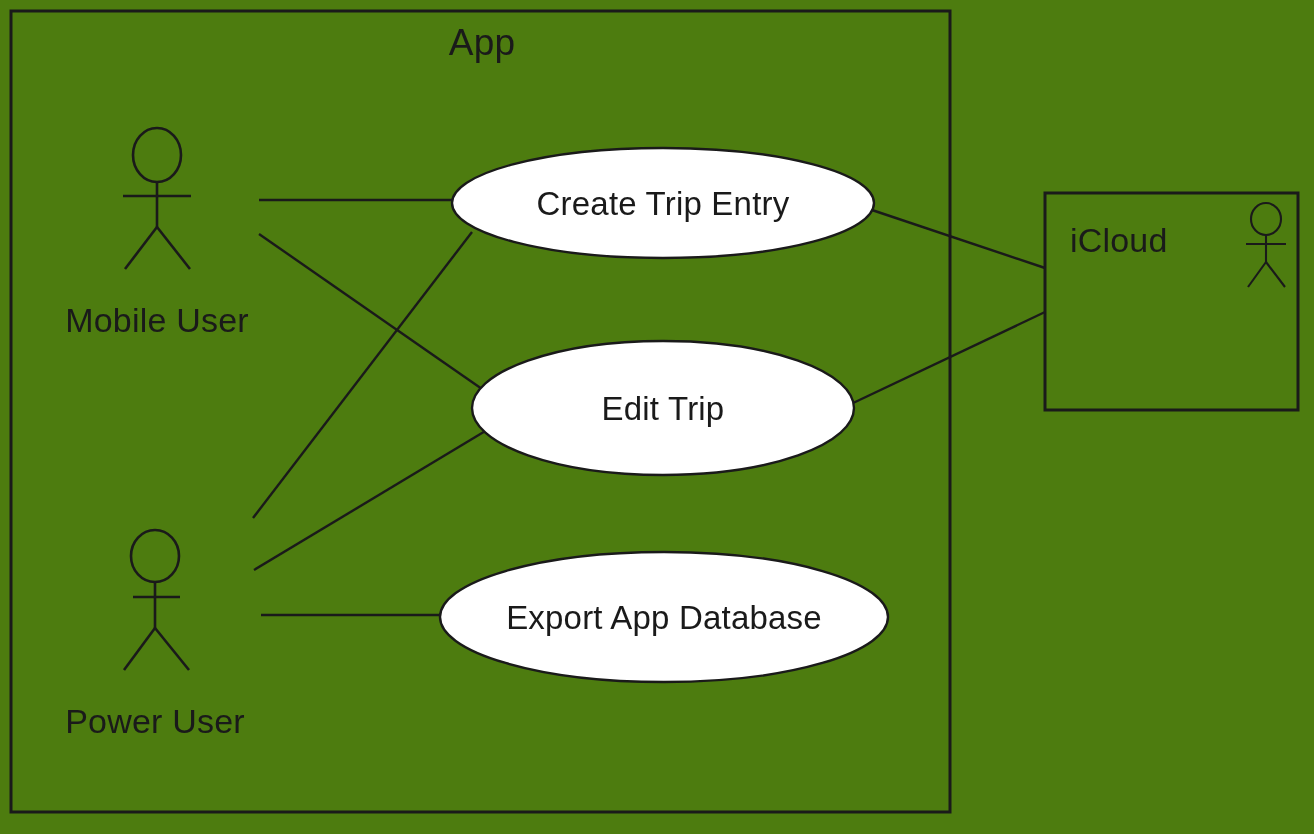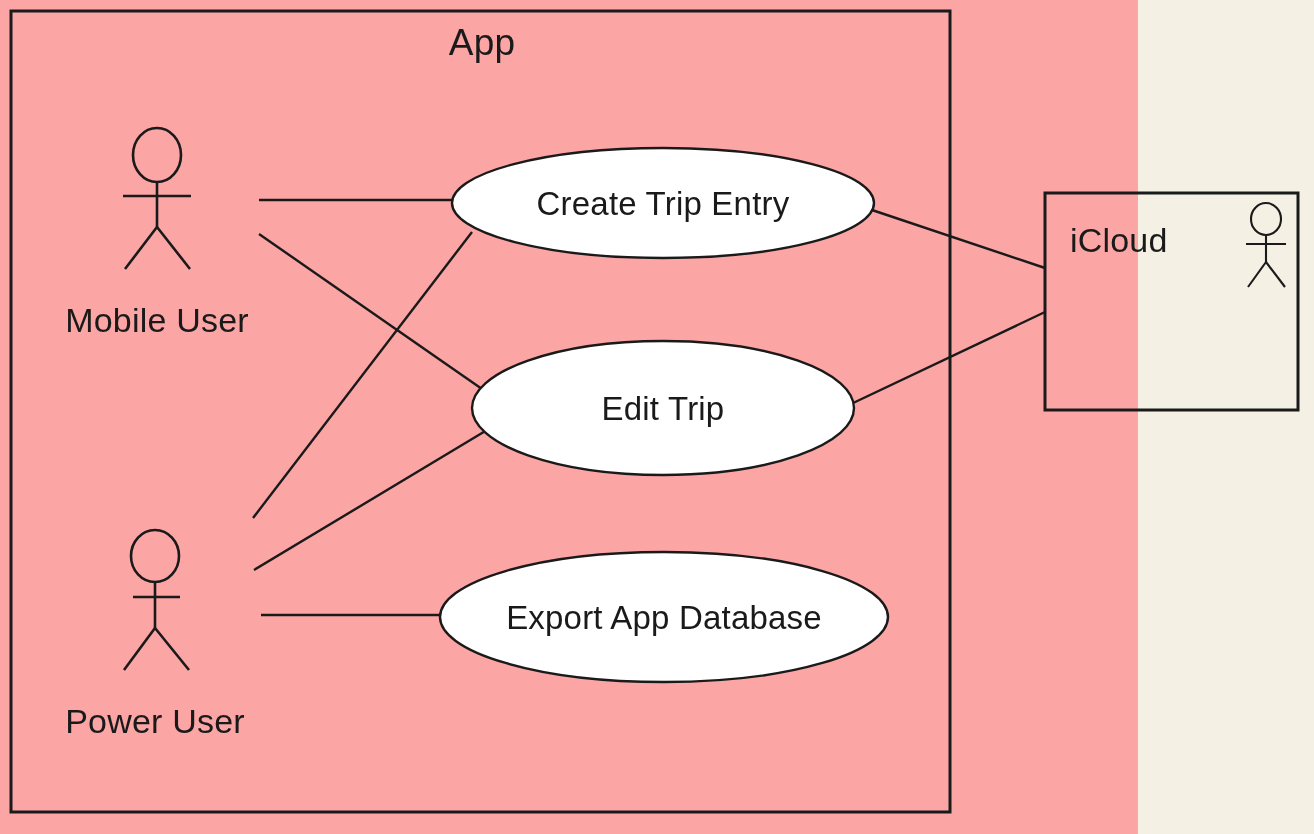--- a/index.html
+++ b/index.html
@@ -9,23 +9,23 @@
     background: #F4F0E4;
   }
   body {
     width: 1314px;
     height: 834px;
     overflow: hidden;
     font-family: "Liberation Sans", sans-serif;
   }
   #diagram-root {
     position: relative;
-    width: 1138px;
+    width: 1314px;
     height: 834px;
-    background: #fca5a5;
+    background: #4d7c0f;
   }
   svg#uml-canvas {
     position: absolute;
     top: 0;
     left: 0;
     width: 1314px;
     height: 834px;
     display: block;
   }
   .sys-boundary {

